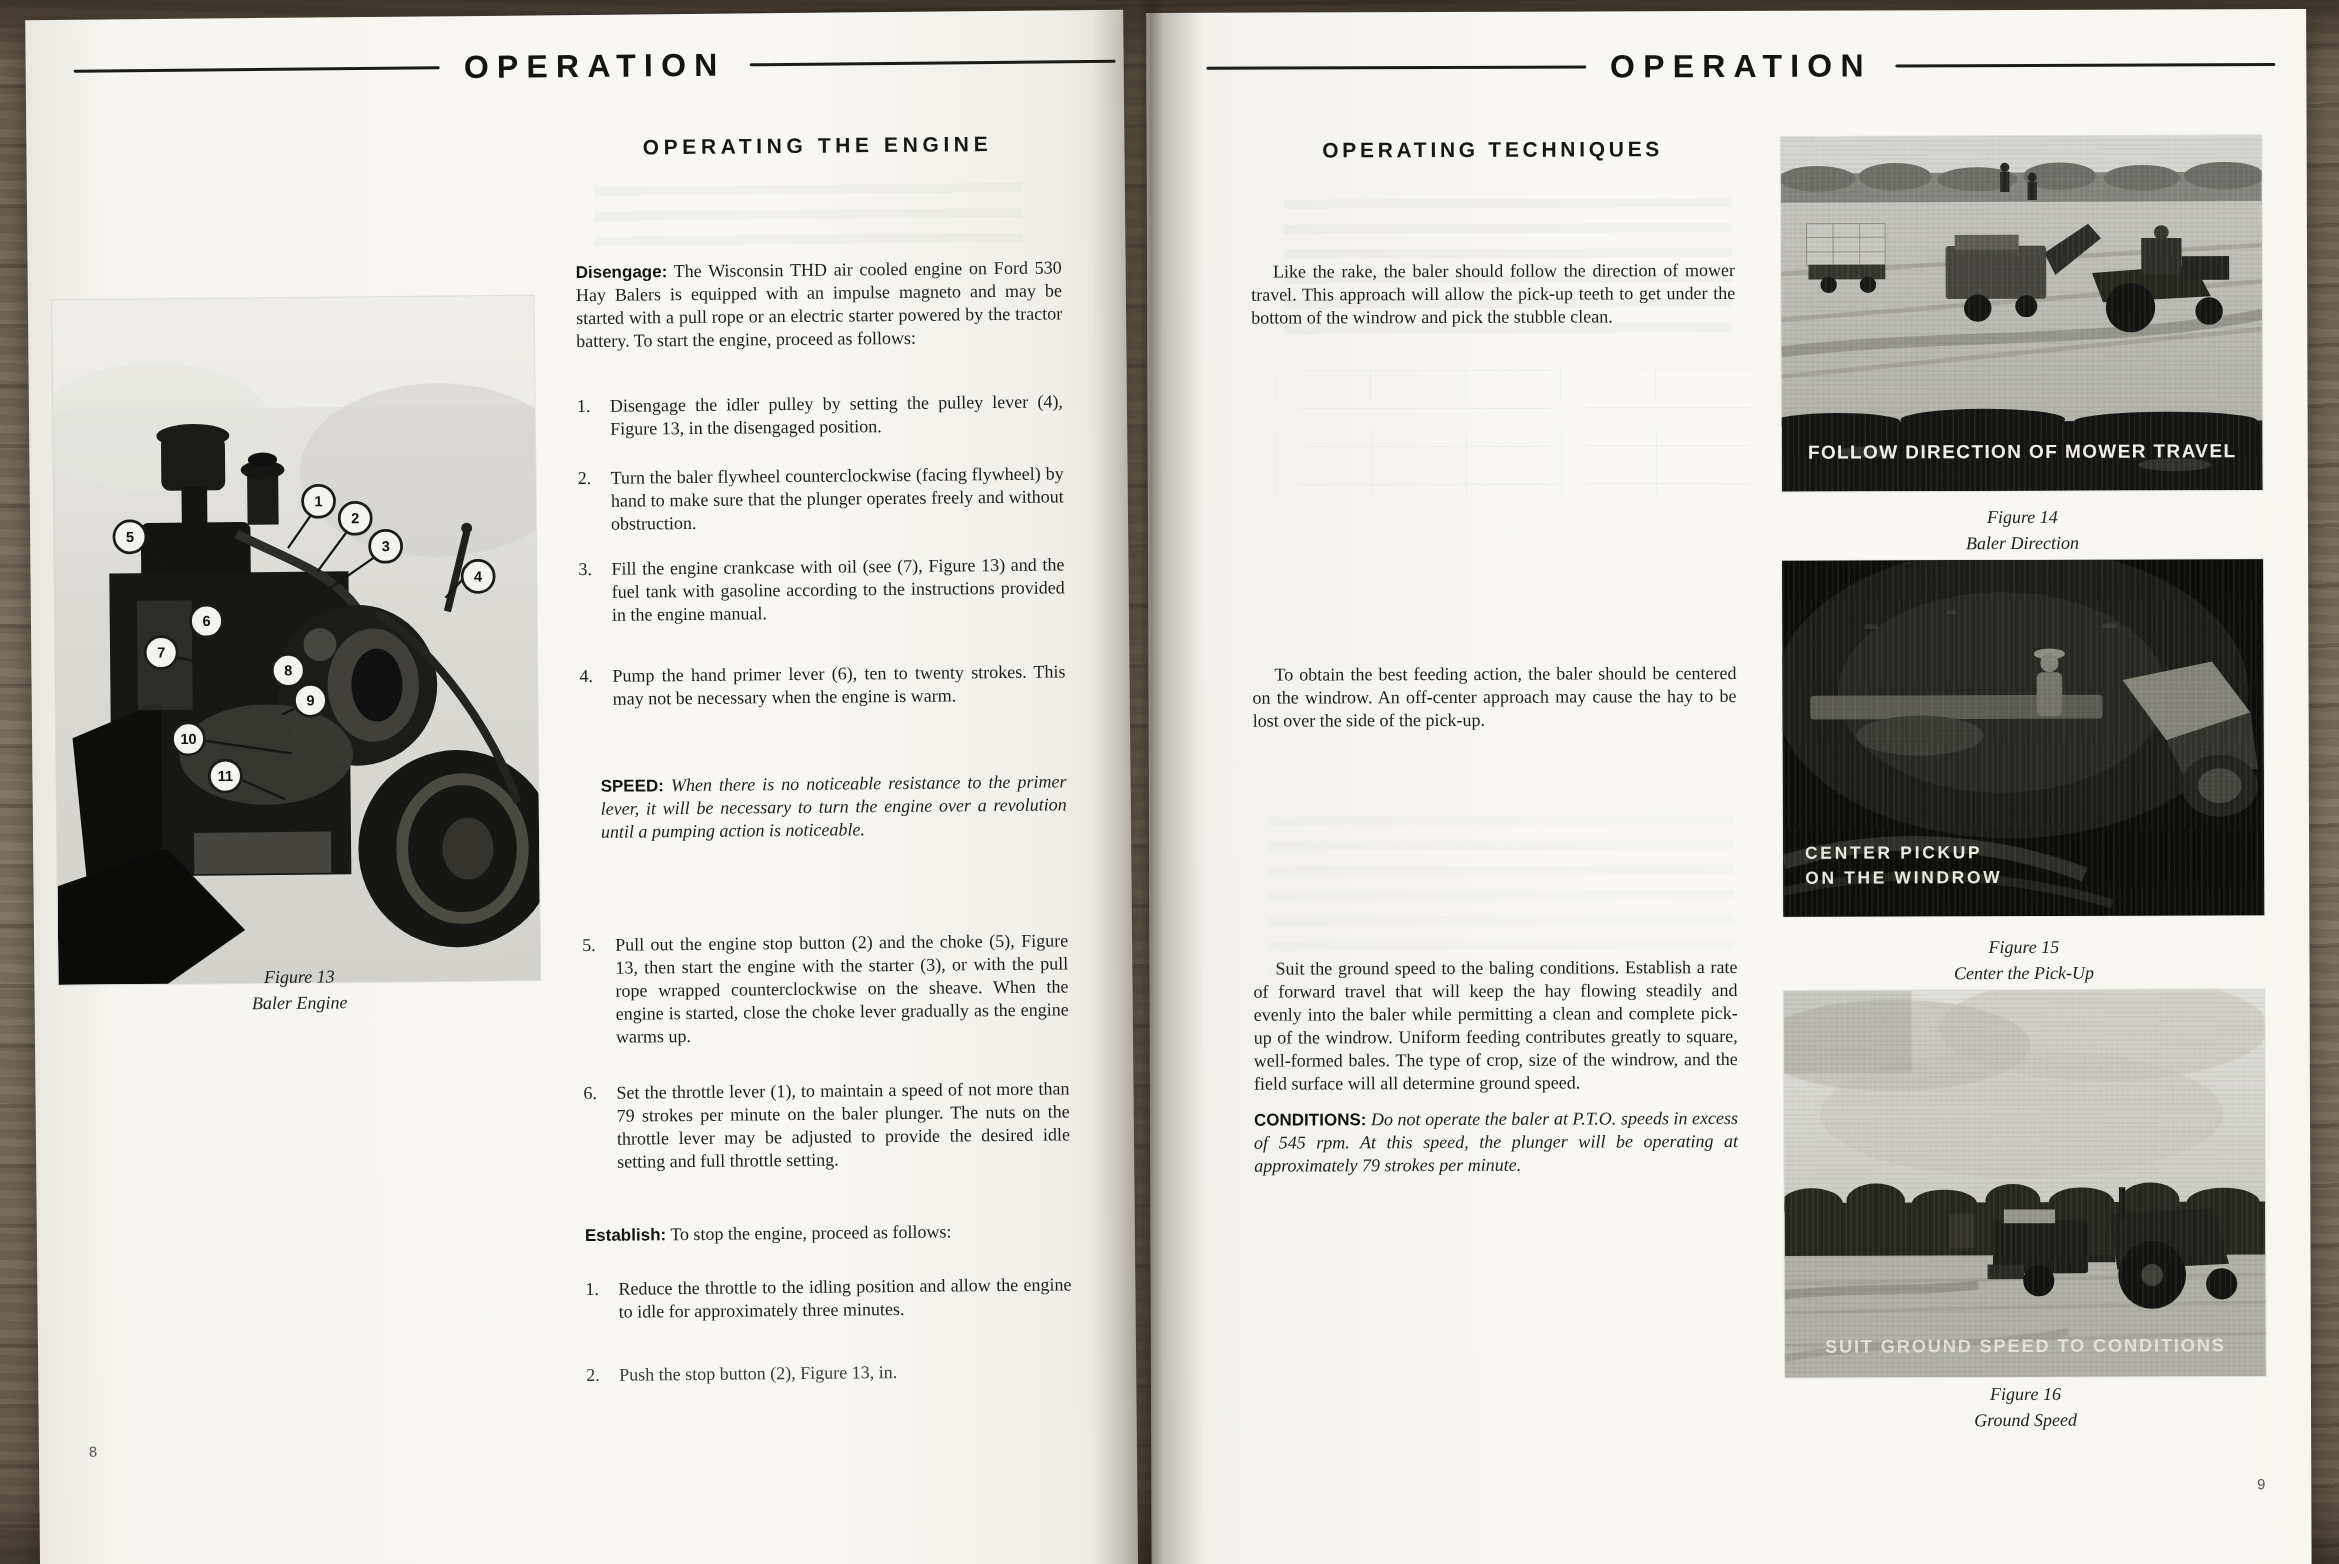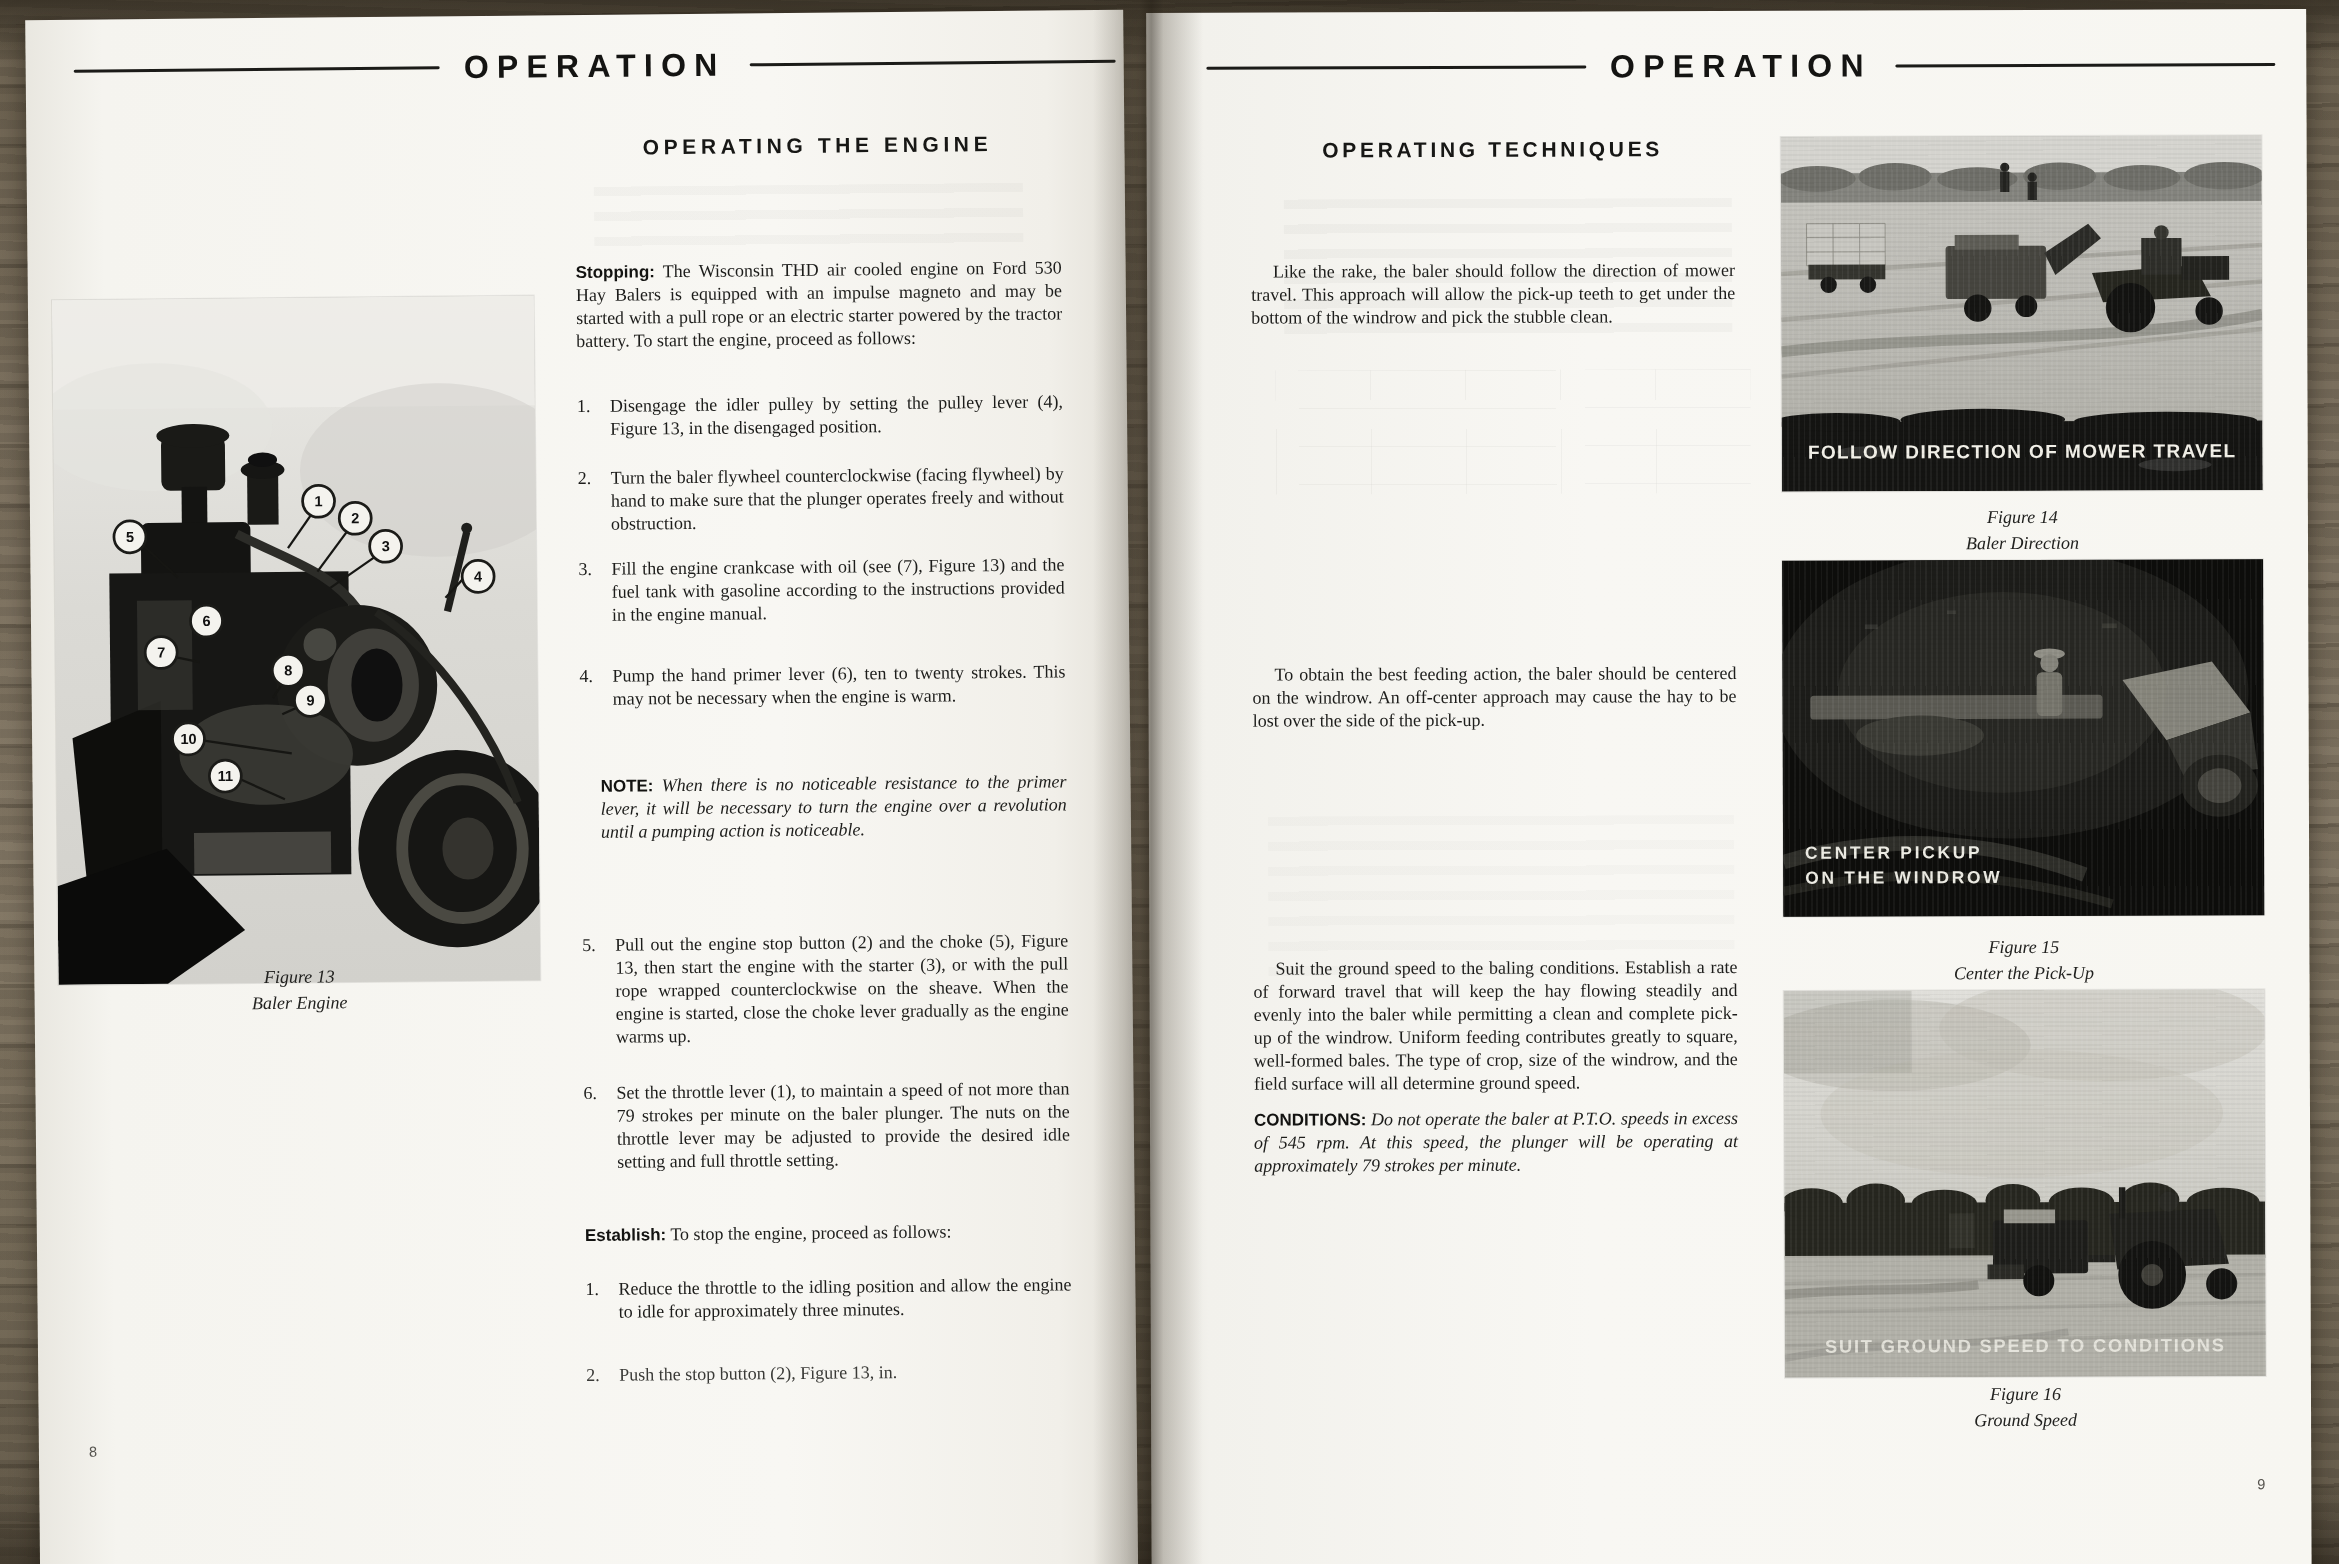--- a/index.html
+++ b/index.html
@@ -186,21 +186,21 @@
     </div>
     <div class="fig-cap" style="left:24px; top:947px; width:482px;">
       <div>Figure 13</div>
       <div>Baler Engine</div>
     </div>
 
     <div class="col" style="left:548px; top:121px; width:486px;">
       <div class="sec-title">OPERATING THE ENGINE</div>
 
       <div class="body-text" style="margin-top:101px;">
-        <span class="lbl">Stopping:</span>
+        <span class="lbl">Disengage:</span>
         <span>The Wisconsin THD air cooled engine on Ford 530 Hay Balers is equipped with an impulse magneto and may be started with a pull rope or an electric starter powered by the tractor battery. To start the engine, proceed as follows:</span>
       </div>
 
       <div class="body-text step" style="margin-top:42px;">
         <span class="num">1.</span>
         <span class="txt">Disengage the idler pulley by setting the pulley lever (4), Figure 13, in the disengaged position.</span>
       </div>
       <div class="body-text step" style="margin-top:25.6px;">
         <span class="num">2.</span>
         <span class="txt">Turn the baler flywheel counterclockwise (facing flywheel) by hand to make sure that the plunger operates freely and without obstruction.</span>
@@ -208,21 +208,21 @@
       <div class="body-text step" style="margin-top:22px;">
         <span class="num">3.</span>
         <span class="txt">Fill the engine crankcase with oil (see (7), Figure 13) and the fuel tank with gasoline according to the instructions provided in the engine manual.</span>
       </div>
       <div class="body-text step" style="margin-top:38px;">
         <span class="num">4.</span>
         <span class="txt">Pump the hand primer lever (6), ten to twenty strokes. This may not be necessary when the engine is warm.</span>
       </div>
 
       <div class="body-text note-block" style="margin-top:64px;">
-        <span class="lbl">NOTE:</span>
+        <span class="lbl">SPEED:</span>
         <span class="ital">When there is no noticeable resistance to the primer lever, it will be necessary to turn the engine over a revolution until a pumping action is noticeable.</span>
       </div>
 
       <div class="body-text step" style="margin-top:90px;">
         <span class="num">5.</span>
         <span class="txt">Pull out the engine stop button (2) and the choke (5), Figure 13, then start the engine with the starter (3), or with the pull rope wrapped counterclockwise on the sheave. When the engine is started, close the choke lever gradually as the engine warms up.</span>
       </div>
       <div class="body-text step" style="margin-top:33px;">
         <span class="num">6.</span>
         <span class="txt">Set the throttle lever (1), to maintain a speed of not more than 79 strokes per minute on the baler plunger. The nuts on the throttle lever may be adjusted to provide the desired idle setting and full throttle setting.</span>

